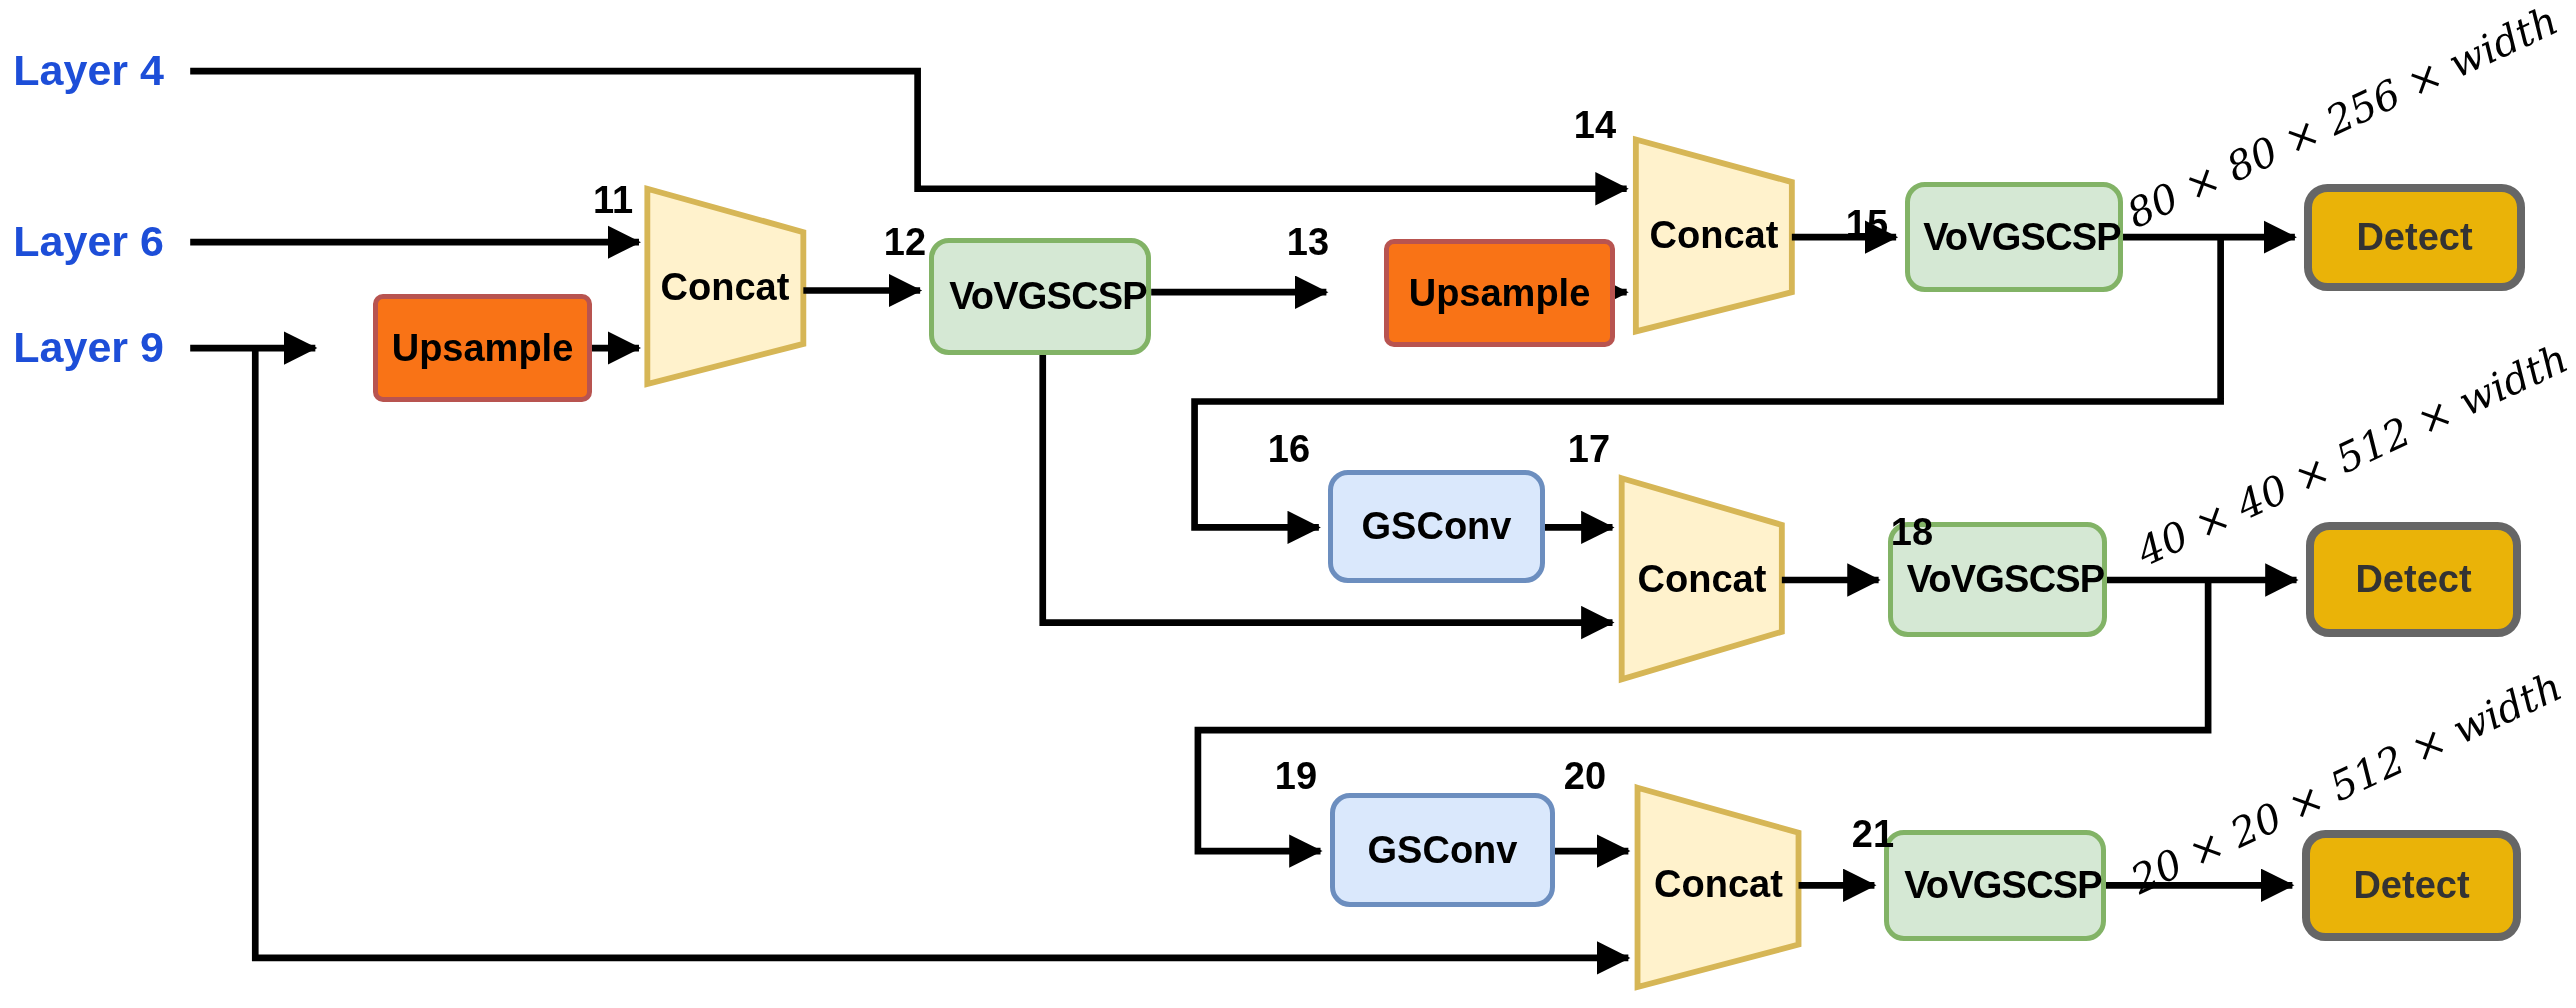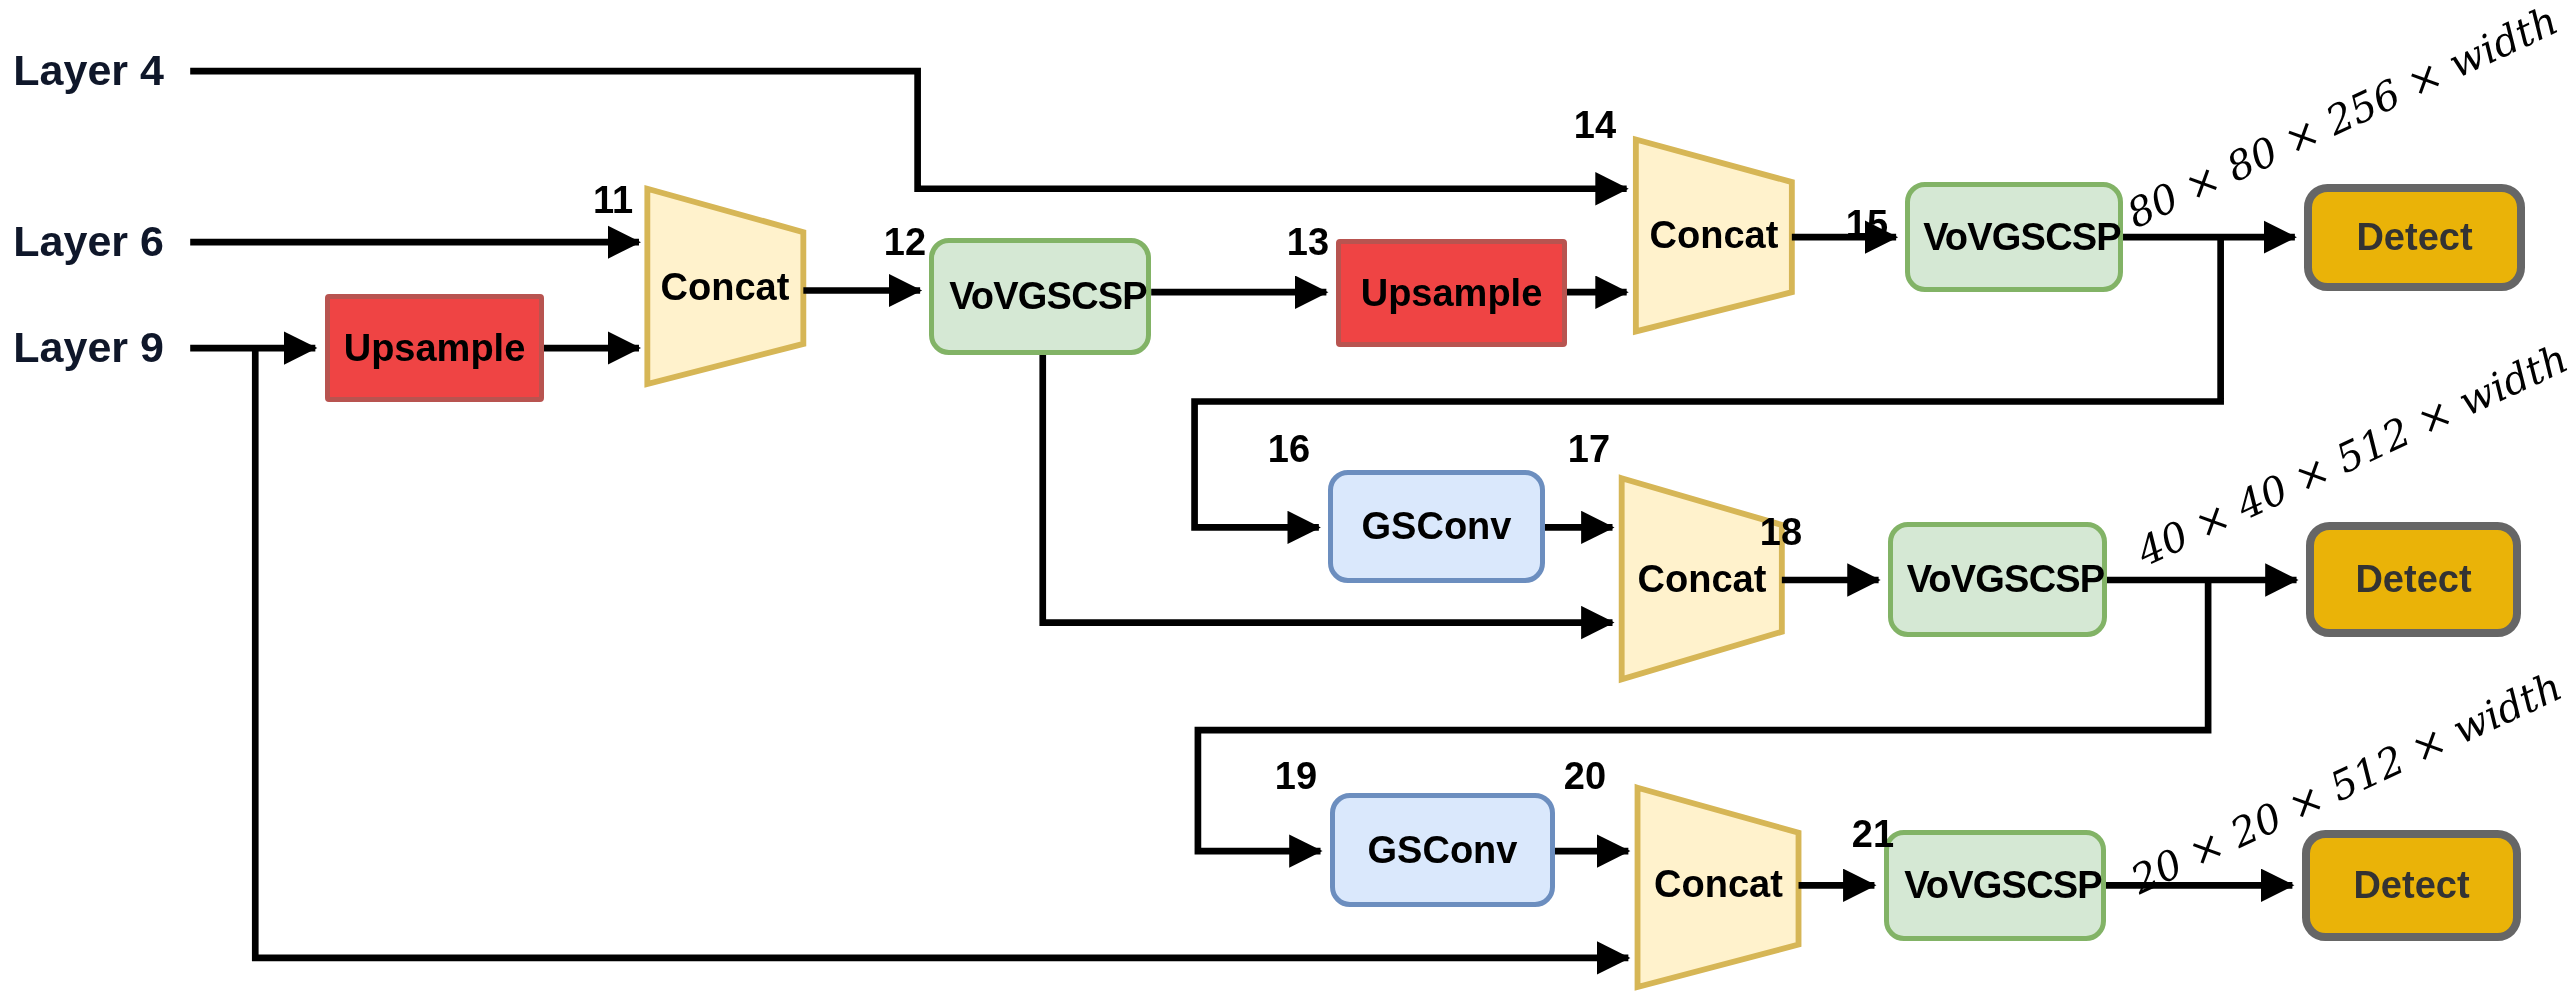--- a/index.html
+++ b/index.html
@@ -5,35 +5,35 @@
   html,body{margin:0;padding:0;background:#ffffff;}
   #canvas{
     position:relative;width:2576px;height:1009px;overflow:hidden;
     background:#ffffff;font-family:"Liberation Sans",sans-serif;
   }
   svg.wires{position:absolute;left:0;top:0;z-index:1;}
   .node{
     position:absolute;z-index:2;display:flex;align-items:center;justify-content:center;
     font-weight:bold;font-size:38px;color:#000;box-sizing:border-box;white-space:nowrap;
   }
-  .r-upsample{background:#ef4444;border:5.8px solid #b85450;border-radius:4px;}
+  .r-upsample{background:#f97316;border:5.8px solid #b85450;border-radius:10px;margin-left:48px;}
   .r-vov{background:#d5e8d4;border:5.8px solid #82b366;border-radius:20px;font-size:38px;letter-spacing:-0.8px;padding-left:16px;}
   .r-gsconv{background:#dae8fc;border:5.8px solid #6c8ebf;border-radius:20px;}
   .r-detect{background:#eab308;border:8.3px solid #666666;border-radius:23.4px;color:#333333;}
   .concat-label{
     position:absolute;z-index:2;height:53px;display:flex;align-items:center;justify-content:center;
     font-weight:bold;font-size:38px;color:#000;white-space:nowrap;
   }
   .idx{
     position:absolute;z-index:2;width:92px;height:50px;display:flex;align-items:center;justify-content:center;
     font-weight:bold;font-size:38px;color:#000000;
   }
   .input-label{
     position:absolute;z-index:2;width:179px;height:53px;display:flex;align-items:center;
-    font-weight:bold;font-size:43px;color:#0f172a;white-space:nowrap;
+    font-weight:bold;font-size:43px;color:#1d4ed8;white-space:nowrap;
   }
   .dim-label{
     position:absolute;z-index:2;width:534px;height:53px;display:flex;align-items:center;justify-content:center;
     font-family:"DejaVu Serif",serif;font-style:italic;font-size:40px;color:#000;
     white-space:nowrap;transform:rotate(-25deg);
   }
 </style>
 </head>
 <body>
 
@@ -95,21 +95,21 @@
   <div class="concat-label" style="left:1622px;top:553px;width:160px;">Concat</div>
   <div class="concat-label" style="left:1638px;top:858px;width:161px;">Concat</div>
 
   <div class="idx" style="left:567px;top:175px;">11</div>
   <div class="idx" style="left:859px;top:217px;">12</div>
   <div class="idx" style="left:1262px;top:217px;">13</div>
   <div class="idx" style="left:1549px;top:100px;">14</div>
   <div class="idx" style="left:1821px;top:163px;margin-top:36px;">15</div>
   <div class="idx" style="left:1243px;top:424px;">16</div>
   <div class="idx" style="left:1543px;top:424px;">17</div>
-  <div class="idx" style="left:1735px;top:507px;">18</div>
+  <div class="idx" style="left:1866px;top:507px;">18</div>
   <div class="idx" style="left:1250px;top:751px;">19</div>
   <div class="idx" style="left:1539px;top:751px;">20</div>
   <div class="idx" style="left:1827px;top:809px;">21</div>
 
   <div class="dim-label" style="left:2075px;top:90px;">80 × 80 × 256 × width</div>
   <div class="dim-label" style="left:2085px;top:428px;">40 × 40 × 512 × width</div>
   <div class="dim-label" style="left:2079px;top:756px;">20 × 20 × 512 × width</div>
 
 </div>
 

